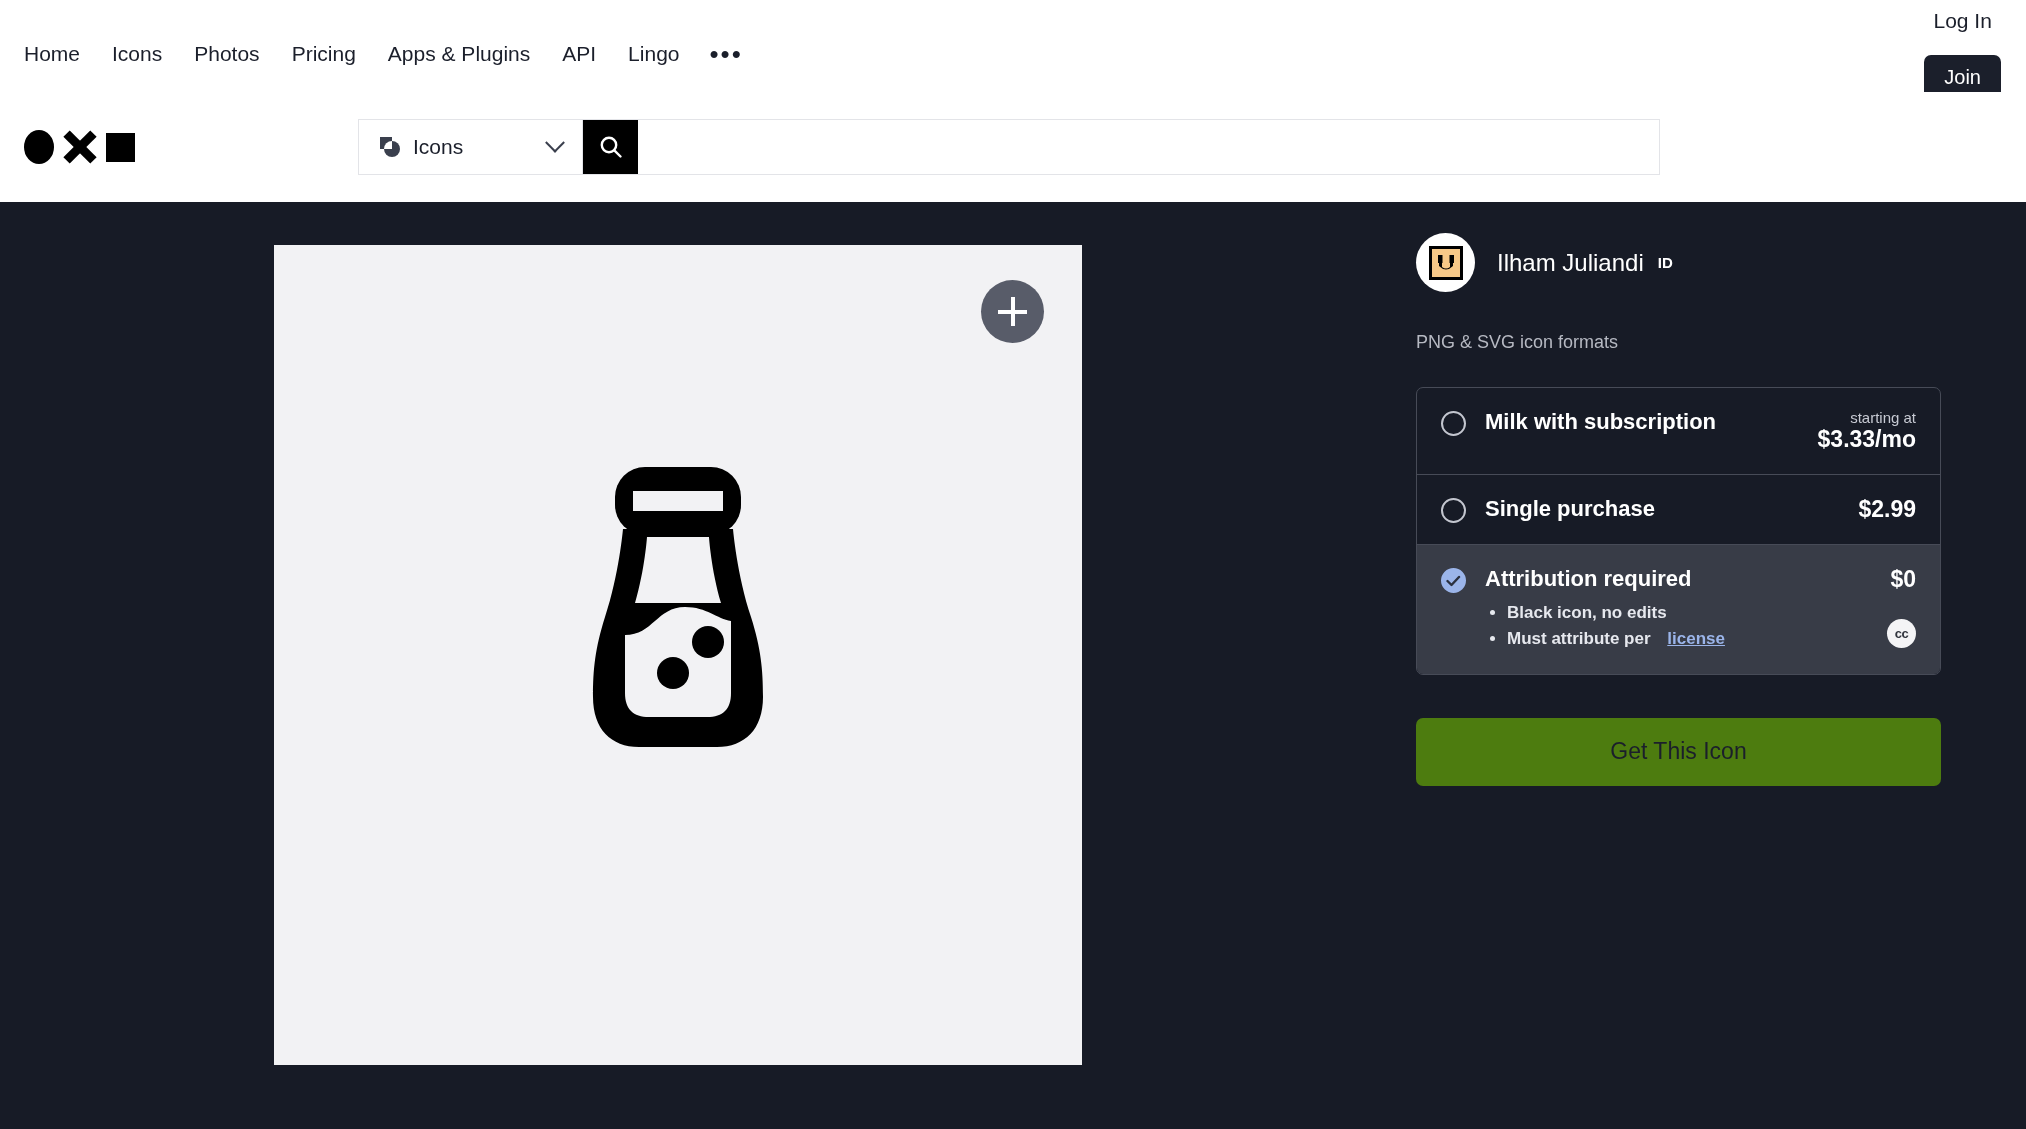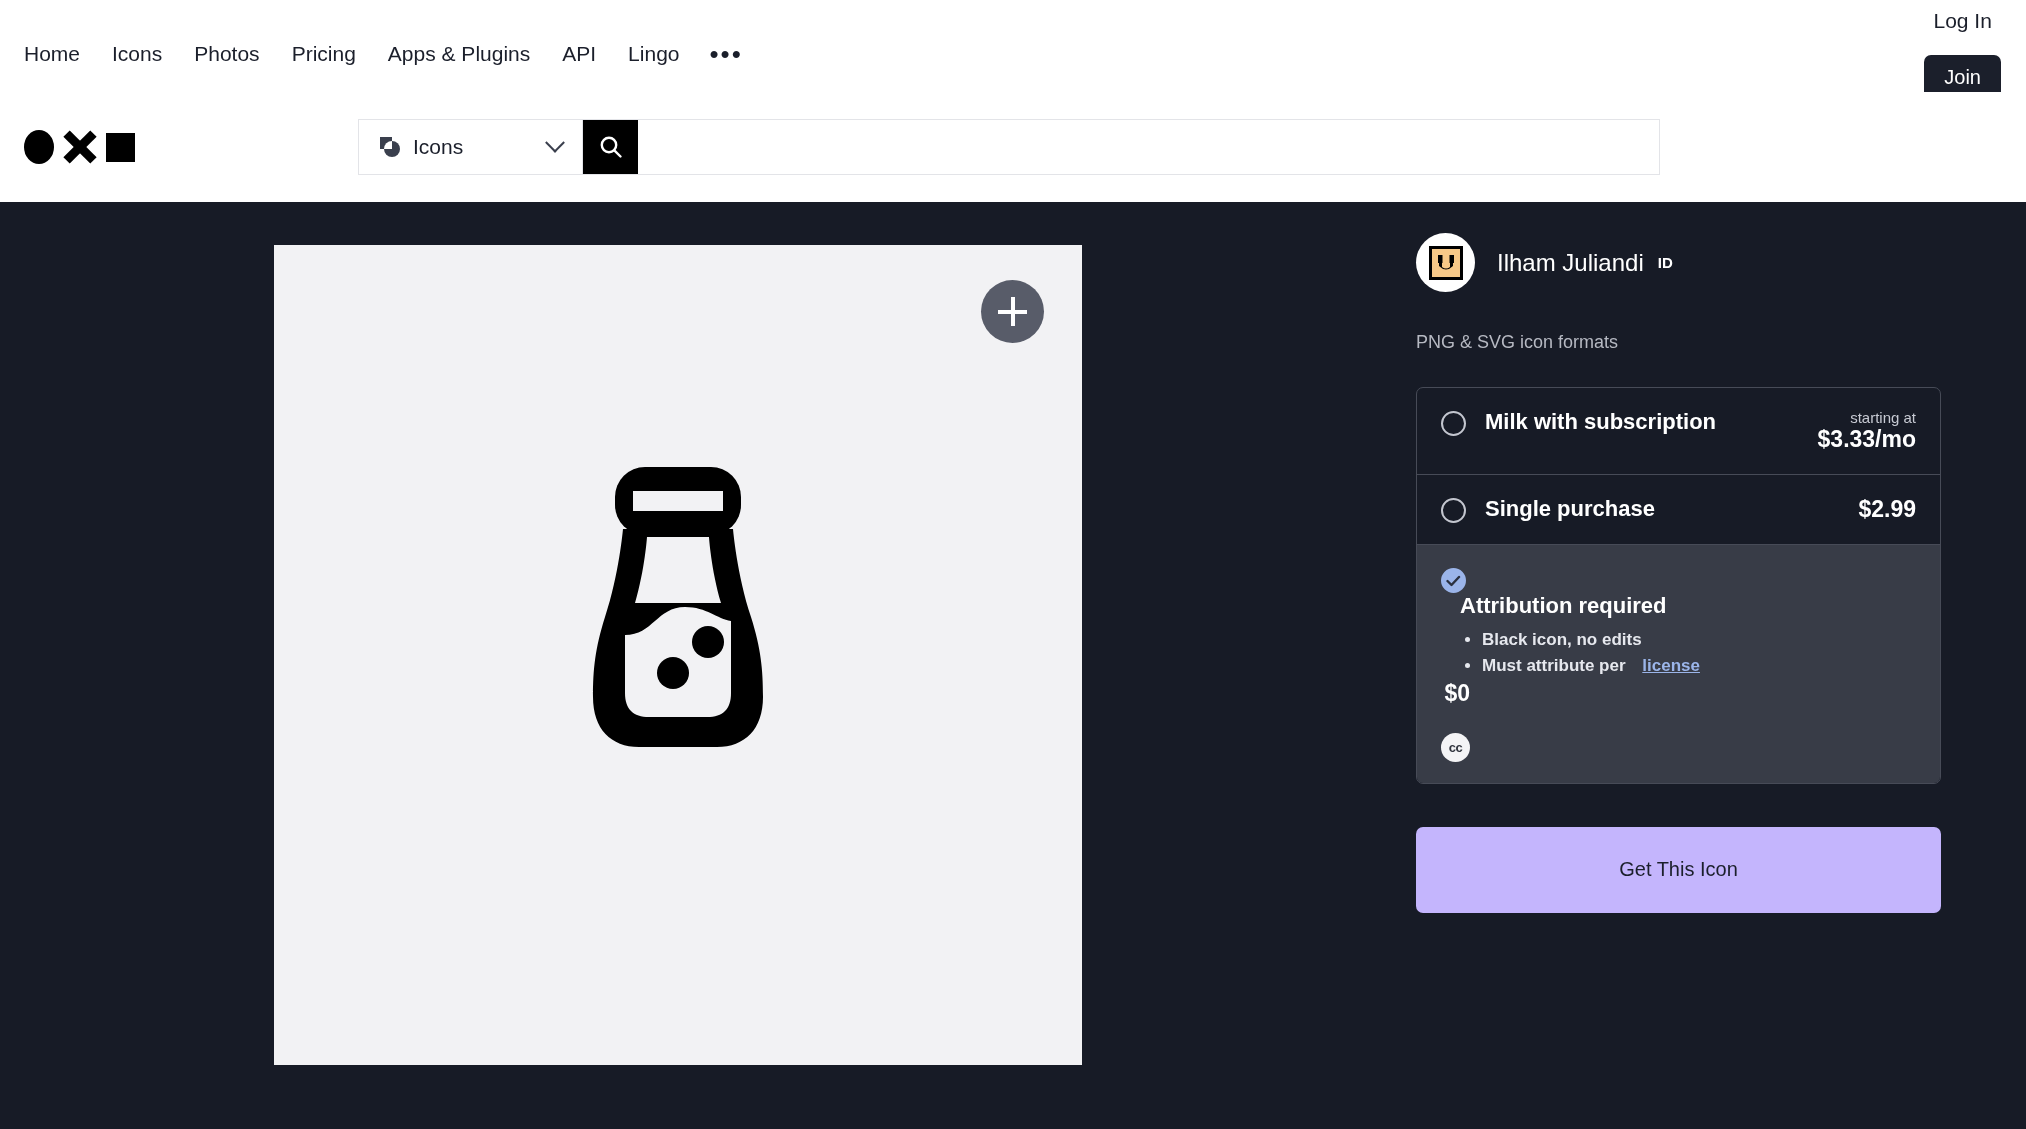--- a/index.html
+++ b/index.html
@@ -167,21 +167,21 @@
     overflow: hidden;
   }
   .opt {
     display: flex; align-items: flex-start;
     padding: 21px 24px;
     border-bottom: 1px solid #474b57;
     cursor: pointer;
     position: relative;
   }
   .opt:last-child { border-bottom: none; }
-  .opt.selected { background: #383c47; flex-direction: column; }
+  .opt.selected { background: #383c47; }
   .radio {
     width: 25px; height: 25px; border-radius: 50%;
     border: 2px solid #c3c6cf; flex: none; margin-top: 2px;
   }
   .radio.checked {
     background: #9bb5ea; border-color: #9bb5ea;
     display: flex; align-items: center; justify-content: center;
   }
   .opt-body { margin-left: 19px; flex: 1; }
   .opt-title { font-size: 22px; font-weight: bold; color: #ffffff; }
@@ -194,24 +194,24 @@
   .opt-price { font-size: 23px; font-weight: bold; color: #ffffff; }
   .cc-badge {
     width: 29px; height: 29px; border-radius: 50%;
     background: #f4f4f6; color: #32363f;
     display: flex; align-items: center; justify-content: center;
     font-size: 13px; font-weight: bold; margin-top: 26px;
     letter-spacing: -0.5px;
   }
   .get-btn {
     margin-top: 43px;
-    width: 100%; height: 86px;
-    background: #c4b5fd; color: #1b1f2b;
+    width: 100%; height: 68px;
+    background: #4d7c0f; color: #1b1f2b;
     border: none; border-radius: 7px;
-    font-size: 20px; font-family: inherit; cursor: pointer;
+    font-size: 23px; font-family: inherit; cursor: pointer;
   }
 </style>
 </head>
 <body>
 
 <div class="topbar">
   <nav class="nav-links">
     <span class="nav-link">Home</span>
     <span class="nav-link">Icons</span>
     <span class="nav-link">Photos</span>

